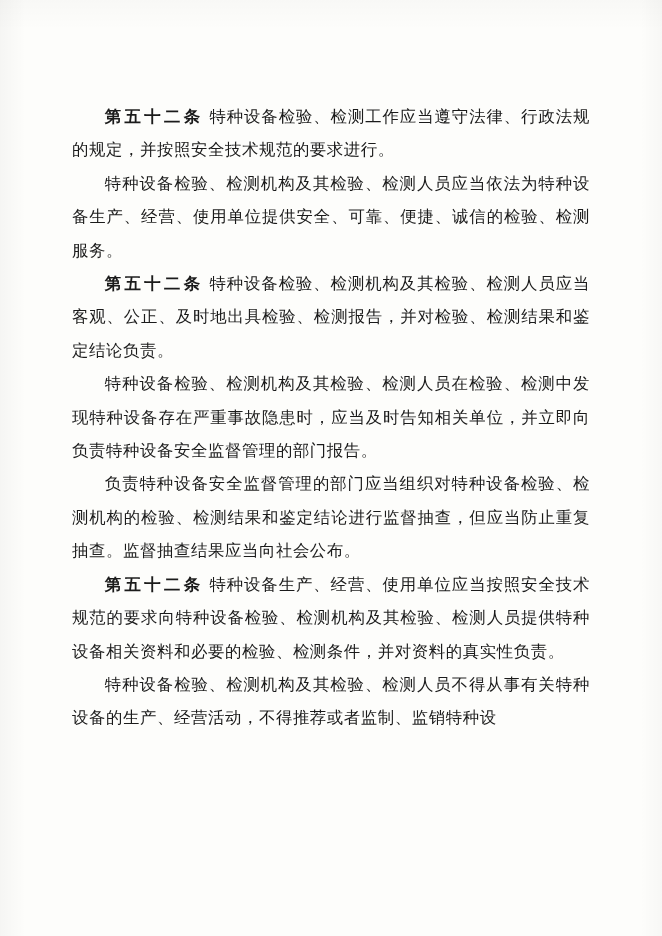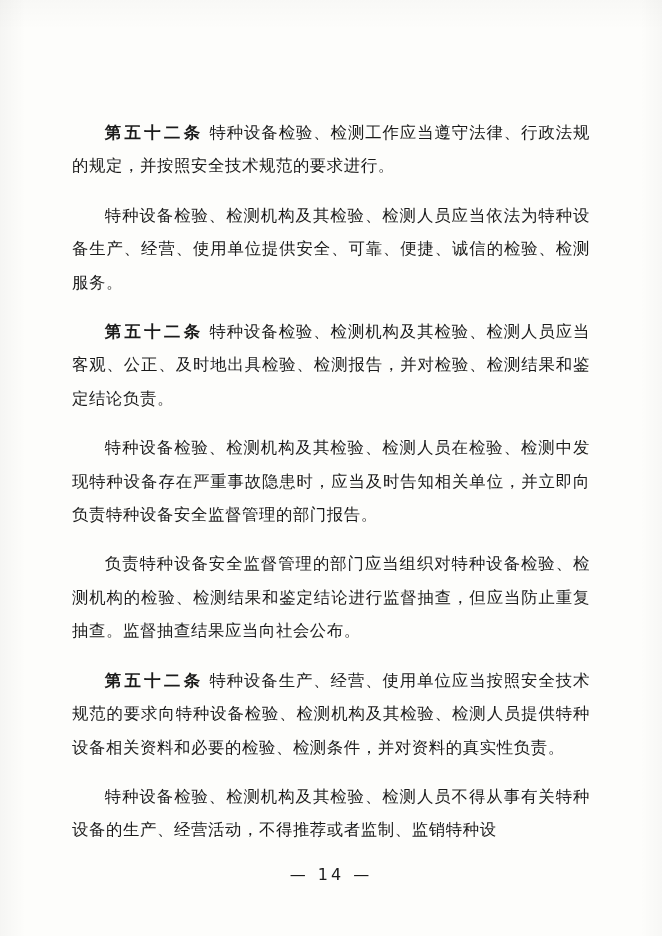--- a/index.html
+++ b/index.html
@@ -30,21 +30,21 @@
       linear-gradient(90deg, rgba(0,0,0,0.030) 0px, rgba(0,0,0,0.0) 26px),
       linear-gradient(270deg, rgba(0,0,0,0.025) 0px, rgba(0,0,0,0.0) 22px),
       linear-gradient(180deg, rgba(0,0,0,0.02) 0px, rgba(0,0,0,0) 30px);
     pointer-events: none;
   }
   .body-text {
     position: relative;
     z-index: 2;
   }
   p.para {
-    margin: 16px 0 0 0;
+    margin: 0 0 0 0;
     font-size: 16.4px;
     line-height: 33.4px;
     color: #1b1b1b;
     text-align: justify;
     text-justify: inter-ideograph;
     text-indent: 2em;
     letter-spacing: 0.6px;
     font-family: "DejaVu Sans", sans-serif;
     font-weight: 500;
   }
@@ -104,16 +104,13 @@
       <span class="art-no">第五十二条</span><span>特种设备生产、经营、使用单位应当按照安全技术规范的要求向特种设备检验、检测机构及其检验、检测人员提供特种设备相关资料和必要的检验、检测条件，并对资料的真实性负责。</span>
     </p>
 
 
     <p class="para">
       <span>特种设备检验、检测机构及其检验、检测人员不得从事有关特种设备的生产、经营活动，不得推荐或者监制、监销特种设</span>
     </p>
 
   </div>
 
-  <div class="footer">
-    <span class="dash">—</span><span class="pageno">14</span><span class="dash">—</span>
-  </div>
 </div>
 
 </body></html>

